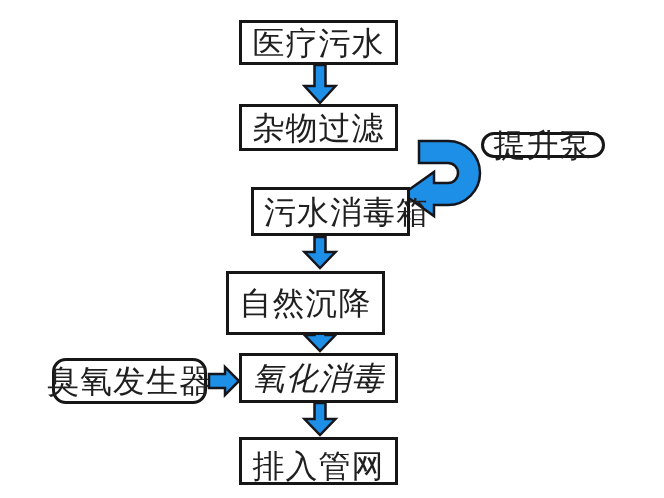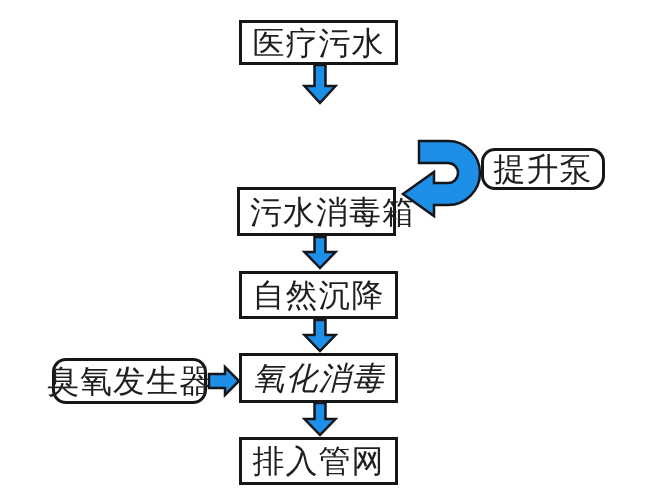--- a/index.html
+++ b/index.html
@@ -35,26 +35,26 @@
     letter-spacing: 1px;
     white-space: nowrap;
     line-height: 1;
   }
   .node.rounded {
     border-radius: 14px;
   }
   
   .n1 { left: 239px; top: 20px;  width: 159px; height: 45px; }
   .n2 { left: 239px; top: 104px; width: 159px; height: 47px; }
-  .n3 { left: 237px; top: 187px; width: 159px; height: 49px; padding-left: 32px; }
-  .n4 { left: 239px; top: 271px; width: 159px; height: 48px; }
+  .n3 { left: 251px; top: 187px; width: 159px; height: 49px; padding-left: 32px; }
+  .n4 { left: 226px; top: 271px; width: 159px; height: 64px; }
   .n5 { left: 239px; top: 353px; width: 159px; height: 50px; font-style: italic; }
-  .n6 { left: 239px; top: 437px; width: 159px; height: 48px; }
+  .n6 { left: 239px; top: 437px; width: 159px; height: 48px; align-items: flex-end; }
   
-  .pump  { left: 481px; top: 148px; width: 124px; height: 42px; }
+  .pump  { left: 481px; top: 132px; width: 124px; height: 26px; }
   .ozone { left: 52px;  top: 358px; width: 155px; height: 46px; justify-content: center; }
 </style>
 </head>
 <body>
 
 <div class="canvas">
 
   <svg class="arrow-layer" viewBox="0 0 664 498" xmlns="http://www.w3.org/2000/svg">
 
     <polygon stroke-width="2.5" points="314.5,65 325.5,65 325.5,86 335.5,86 320,103 304.5,86 314.5,86" fill="#1E8FE6" stroke="#15151C"></polygon>
@@ -67,20 +67,23 @@
 
     <polygon stroke-width="2.5" points="209,374 225,374 225,367 239,381 225,395 225,388 209,388" fill="#1E8FE6" stroke="#15151C"></polygon>
 
     <polygon stroke-width="2.5" points="314.5,403 325.5,403 325.5,419 335.5,419 320,435 304.5,419 314.5,419" fill="#1E8FE6" stroke="#15151C"></polygon>
   </svg>
 
   <div class="node n1">
     <span>医疗污水</span>
   </div>
 
+  <div class="node n2">
+    <span>杂物过滤</span>
+  </div>
 
   <div class="node n3">
     <span>污水消毒箱</span>
   </div>
 
   <div class="node n4">
     <span>自然沉降</span>
   </div>
 
   <div class="node n5">

